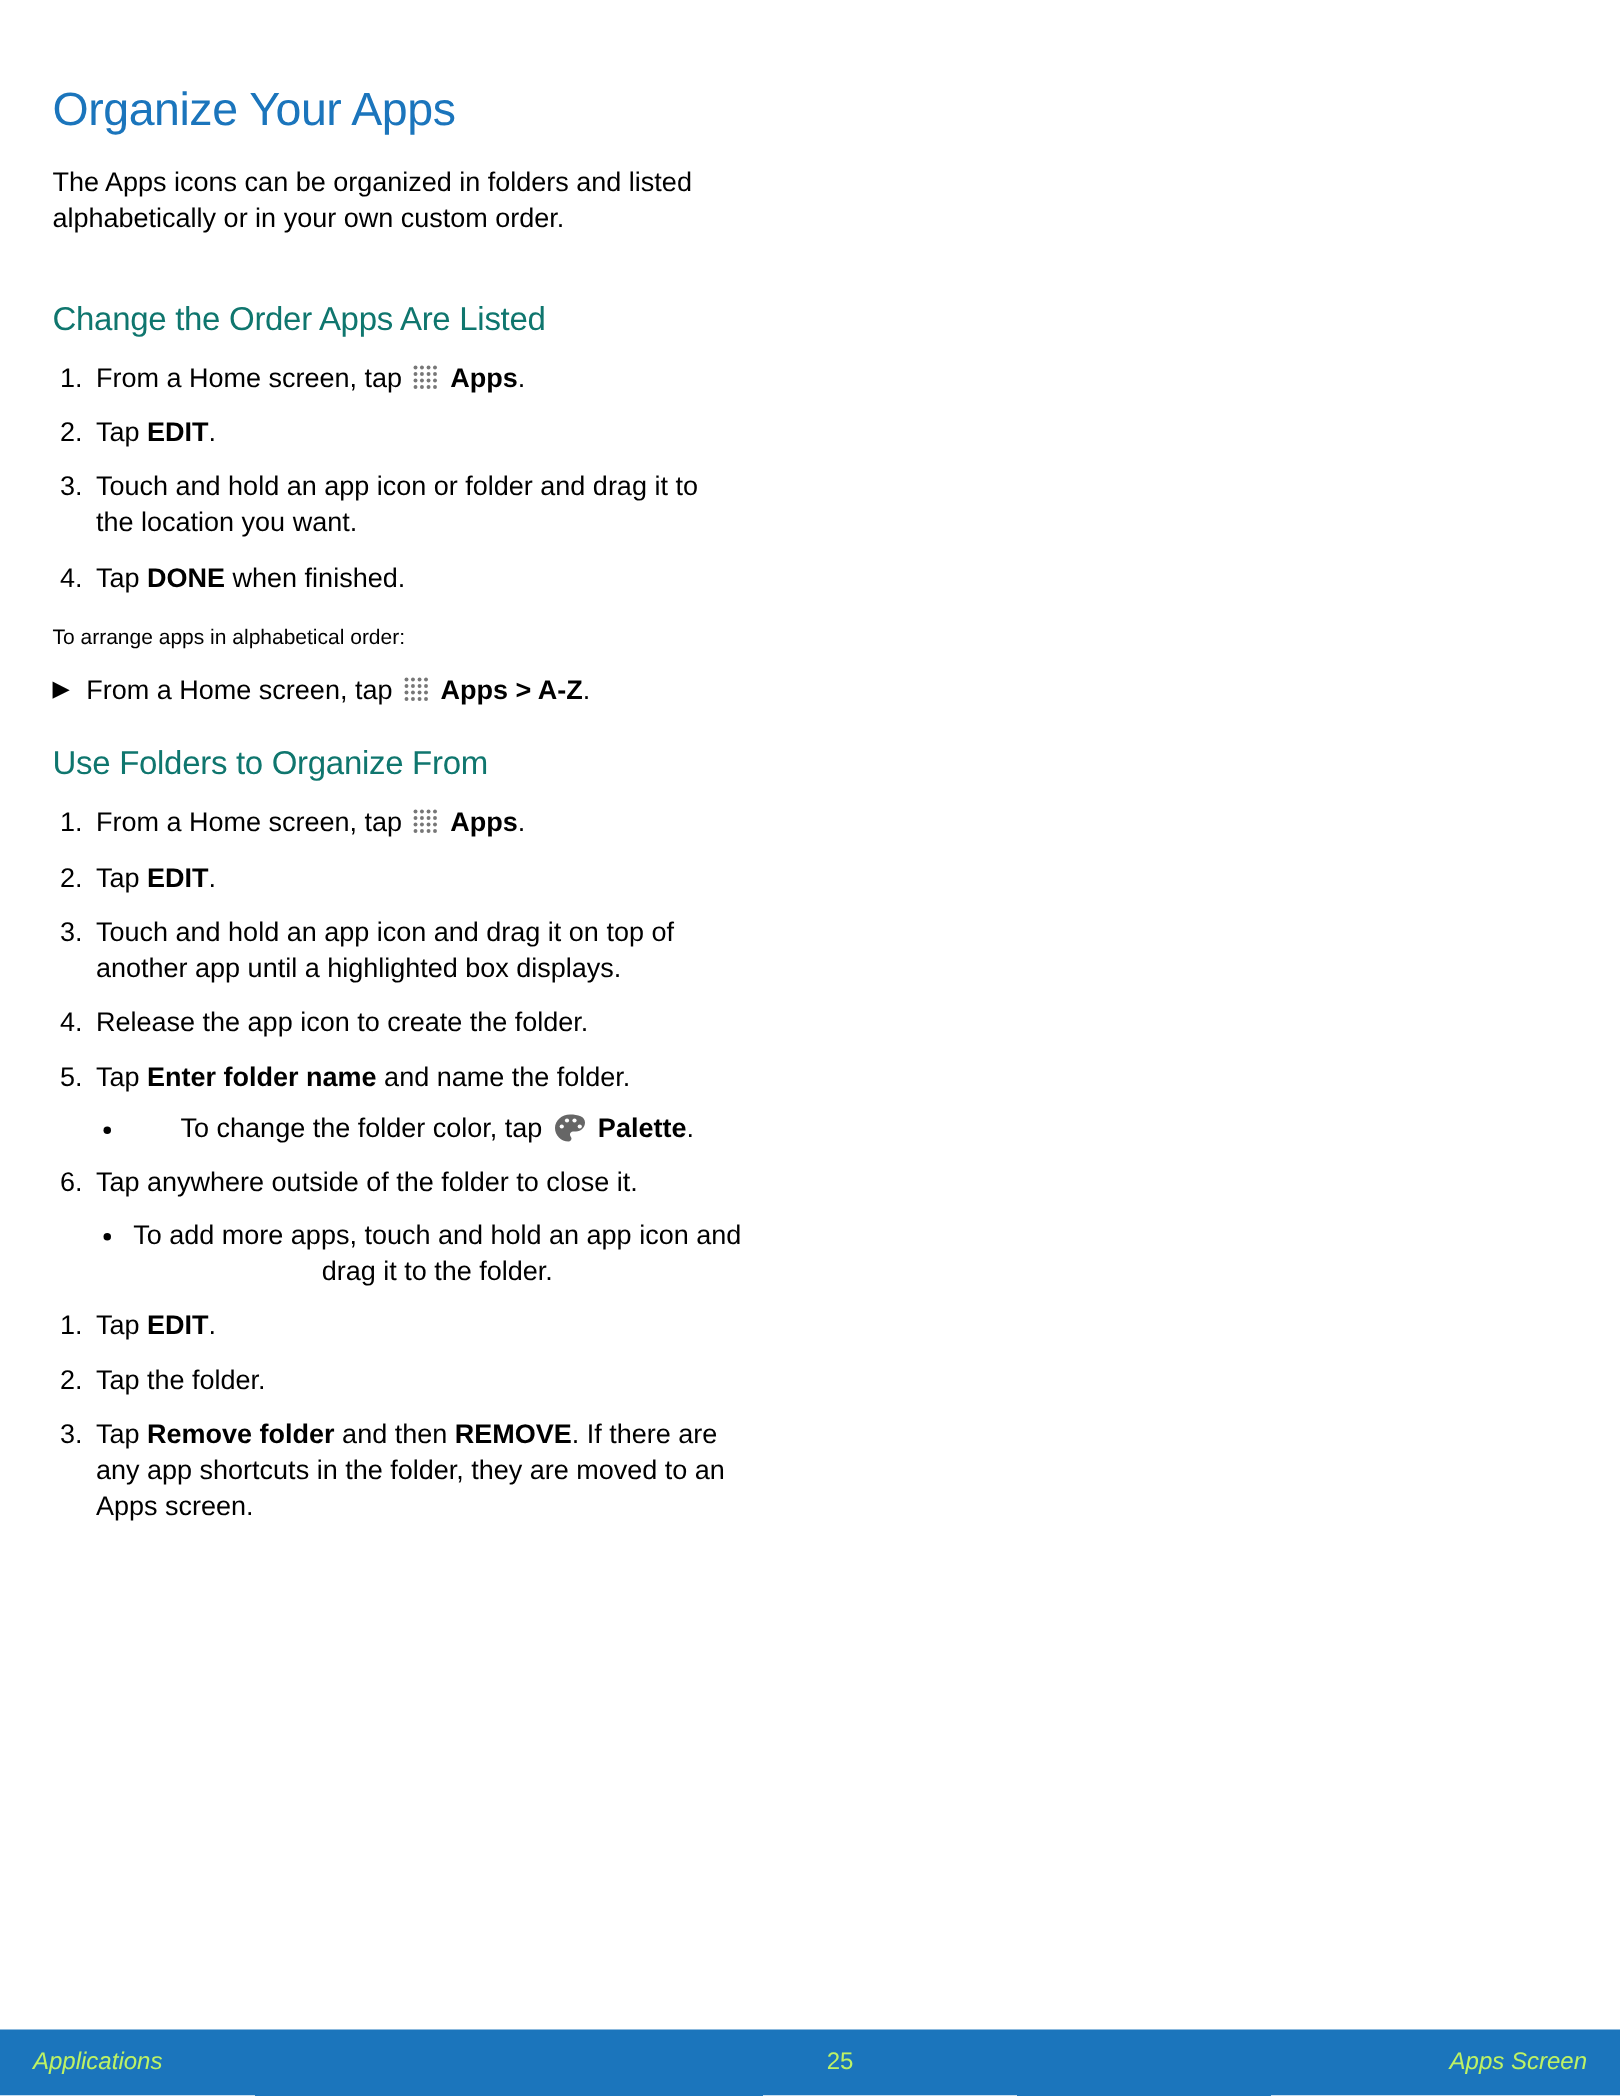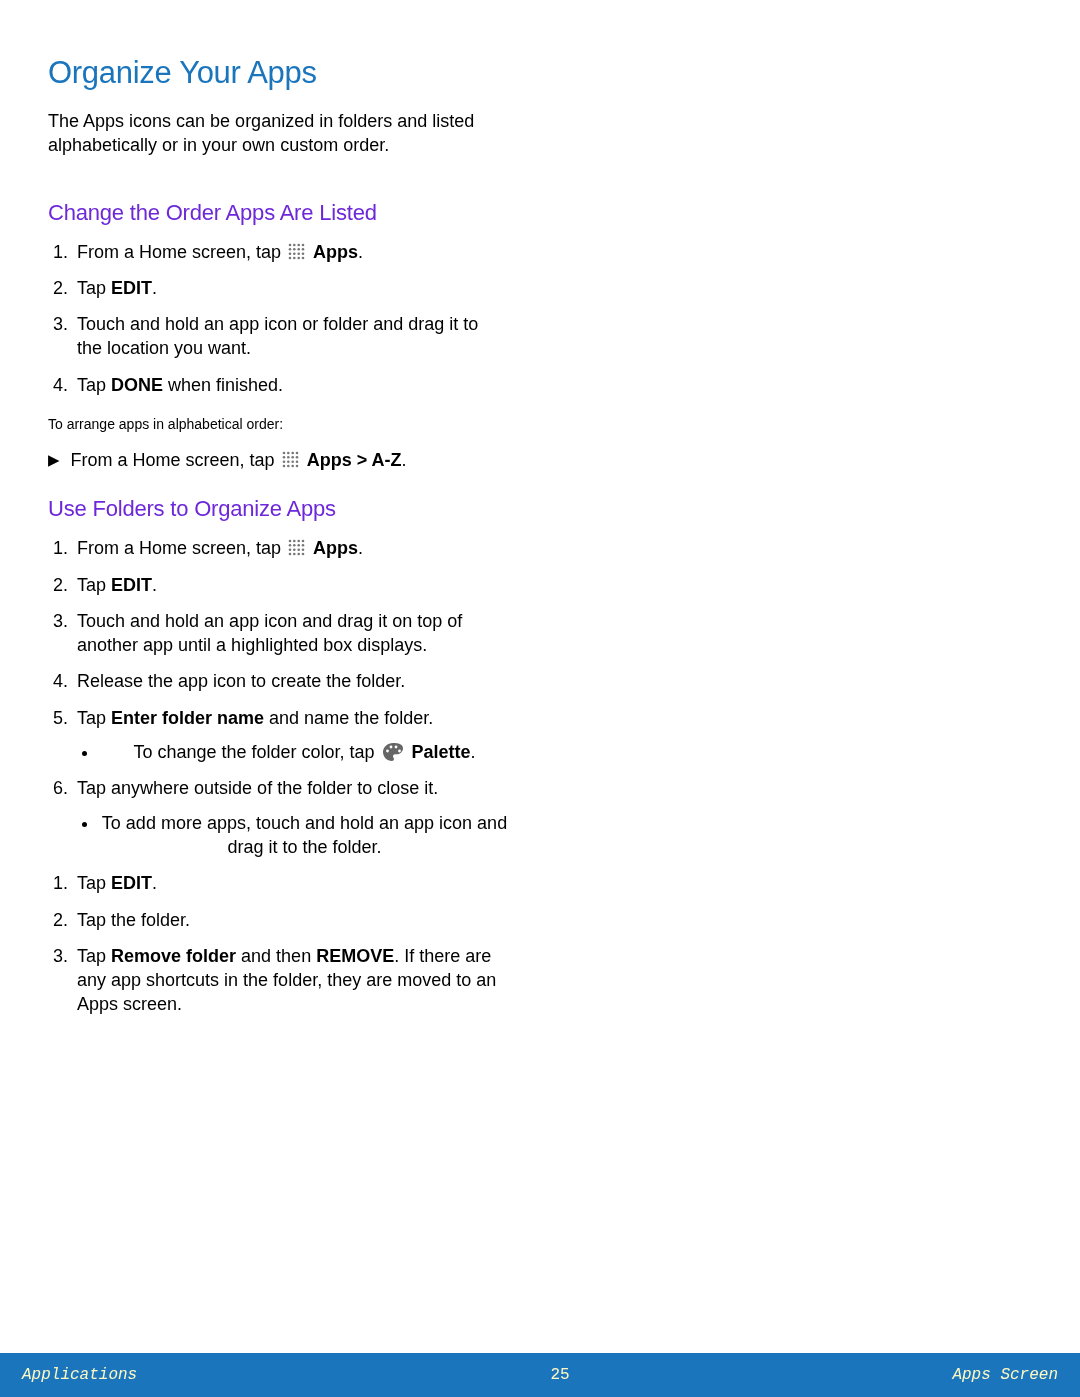--- a/index.html
+++ b/index.html
@@ -5,40 +5,40 @@
   * { margin: 0; padding: 0; box-sizing: border-box; }
   body {
     font-family: Helvetica, Arial, sans-serif;
     width: 1080px;
     height: 1397px;
     background: #fff;
     position: relative;
     color: #000;
   }
   .page {
-    padding: 55px 54px 0 48px;
+    padding: 55px 54px 0 35px;
   }
   .content {
     width: 460px;
   }
   h1 {
     color: #1b75bc;
     font-size: 31px;
     font-weight: 500;
     margin-bottom: 18px;
     letter-spacing: -0.3px;
   }
   .intro {
     font-size: 18px;
     line-height: 1.35;
     margin-bottom: 42px;
     color: #000;
   }
   h2 {
-    color: #6d28d9;
+    color: #0f766e;
     font-size: 22px;
     font-weight: 400;
     margin-bottom: 14px;
     margin-top: 24px;
     letter-spacing: -0.2px;
   }
   ol {
     list-style: decimal;
     padding-left: 25px;
     margin-bottom: 6px;
@@ -98,28 +98,27 @@
     margin: 0 3px 0 2px;
   }
   .palette-icon svg { display: block; }
   .footer {
     position: absolute;
     bottom: 0;
     left: 0;
     right: 0;
     height: 44px;
     background: #1b75bc;
-    color: #fef9c3;
+    color: #bef264;
     font-style: italic;
     font-size: 16px;
     display: flex;
     align-items: center;
     justify-content: space-between;
     padding: 0 22px;
-    font-family: Liberation Mono, monospace;
   }
   .footer .center {
     position: absolute;
     left: 0; right: 0;
     text-align: center;
     font-style: normal;
     padding-left: 40px;
   }
 </style>
 </head>
@@ -190,21 +189,21 @@
                 <circle cx="6.3" cy="15" r="1.3"></circle>
                 <circle cx="10.7" cy="15" r="1.3"></circle>
                 <circle cx="15" cy="15" r="1.3"></circle>
               </g>
             </svg>
         </span>
         <strong>Apps &gt; A-Z</strong><span>.</span>
       </span>
     </div>
 
-    <h2>Use Folders to Organize Apps</h2>
+    <h2>Use Folders to Organize From</h2>
     <ol>
       <li>
         <span>From a Home screen, tap</span>
         <span class="apps-icon">
           <svg viewBox="0 0 17 17">
               <g fill="#777">
                 <circle cx="2" cy="2" r="1.3"></circle>
                 <circle cx="6.3" cy="2" r="1.3"></circle>
                 <circle cx="10.7" cy="2" r="1.3"></circle>
                 <circle cx="15" cy="2" r="1.3"></circle>

